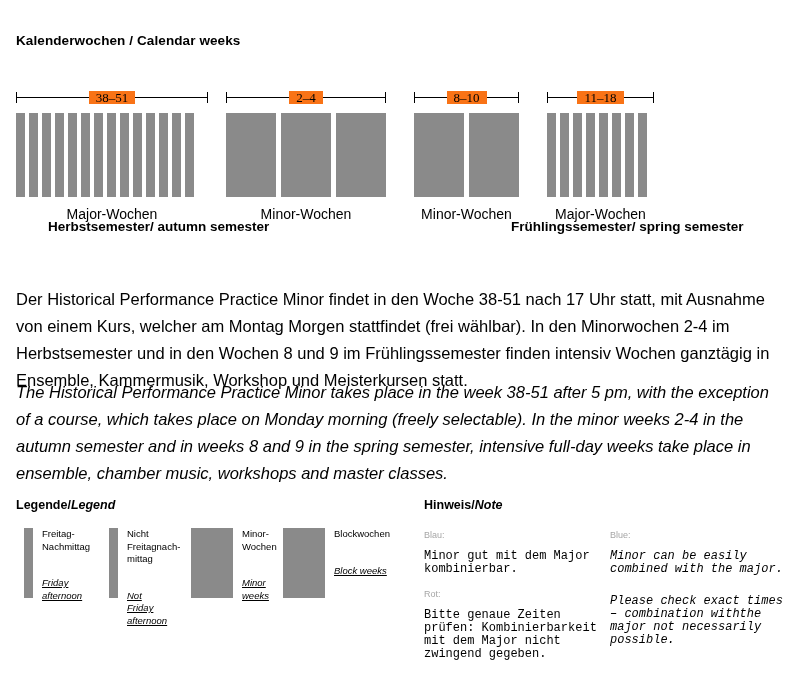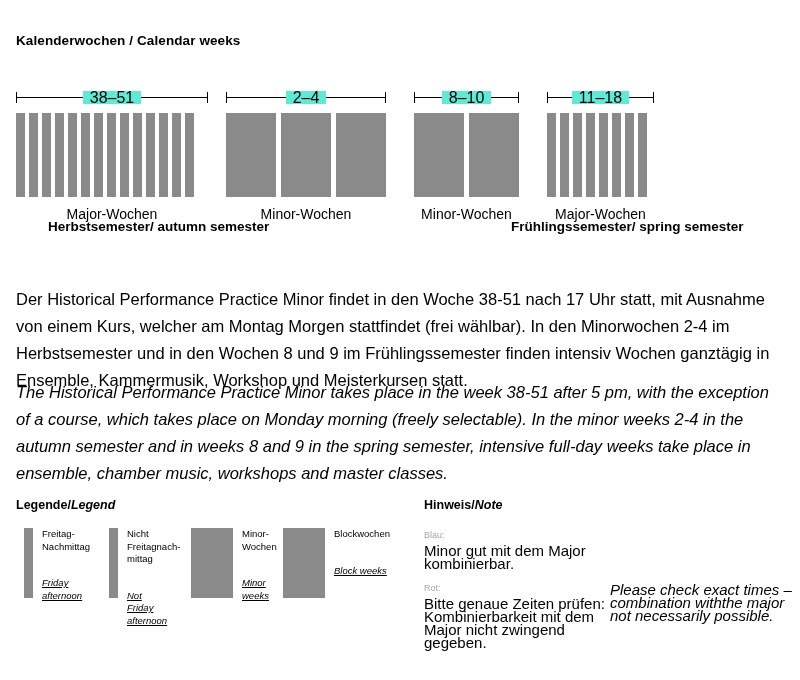--- a/index.html
+++ b/index.html
@@ -73,26 +73,27 @@
     width: 1px;
     height: 11px;
     margin-top: -5.5px;
     background: #000;
   }
   .bracket .cap.left { left: 0; }
   .bracket .cap.right { right: 0; }
   .bracket .range {
     position: relative;
     z-index: 2;
-    background: #5eead4;
+    background: #f97316;
     padding: 0 7px;
-    font-size: 16px;
+    font-size: 13px;
     line-height: 13px;
     font-weight: normal;
     white-space: nowrap;
+    font-family: Liberation Serif, serif;
   }
 
   .bars {
     display: flex;
     align-items: flex-end;
     height: 84px;
     margin-top: 7px;
   }
   .bar {
     background: #8a8a8a;
@@ -184,23 +185,24 @@
     display: flex;
   }
   .note-col.de { width: 186px; }
   .note-col.en { width: 182px; }
   .note-key {
     font-size: 9px;
     color: #a6a6a6;
     line-height: 14px;
   }
   .note-val {
-    font-size: 15px;
+    font-size: 12px;
     line-height: 13px;
-    margin-top: 2px;
+    margin-top: 8px;
+    font-family: Liberation Mono, monospace;
   }
   .note-col.en .note-val { font-style: italic; }
 </style>
 </head>
 <body>
 
 <div class="page">
 
   <div class="page-title">Kalenderwochen / Calendar weeks</div>
 
@@ -335,20 +337,24 @@
     </div>
 
     <div class="col-note">
       <div class="section-title"><span>Hinweis/</span><span class="it">Note</span></div>
 
       <div class="note-block">
         <div class="note-cols">
           <div class="note-col de">
             <div class="note-key">Blau:</div>
             <div class="note-val">Minor gut mit dem Major kombinierbar.</div>
+          </div>
+          <div class="note-col en">
+            <div class="note-key">Blue:</div>
+            <div class="note-val">Minor can be easily combined with the major.</div>
           </div>
         </div>
       </div>
 
       <div class="note-block">
         <div class="note-cols">
           <div class="note-col de">
             <div class="note-key">Rot:</div>
             <div class="note-val">Bitte genaue Zeiten prüfen: Kombinierbarkeit mit dem Major nicht zwingend gegeben.</div>
           </div>

